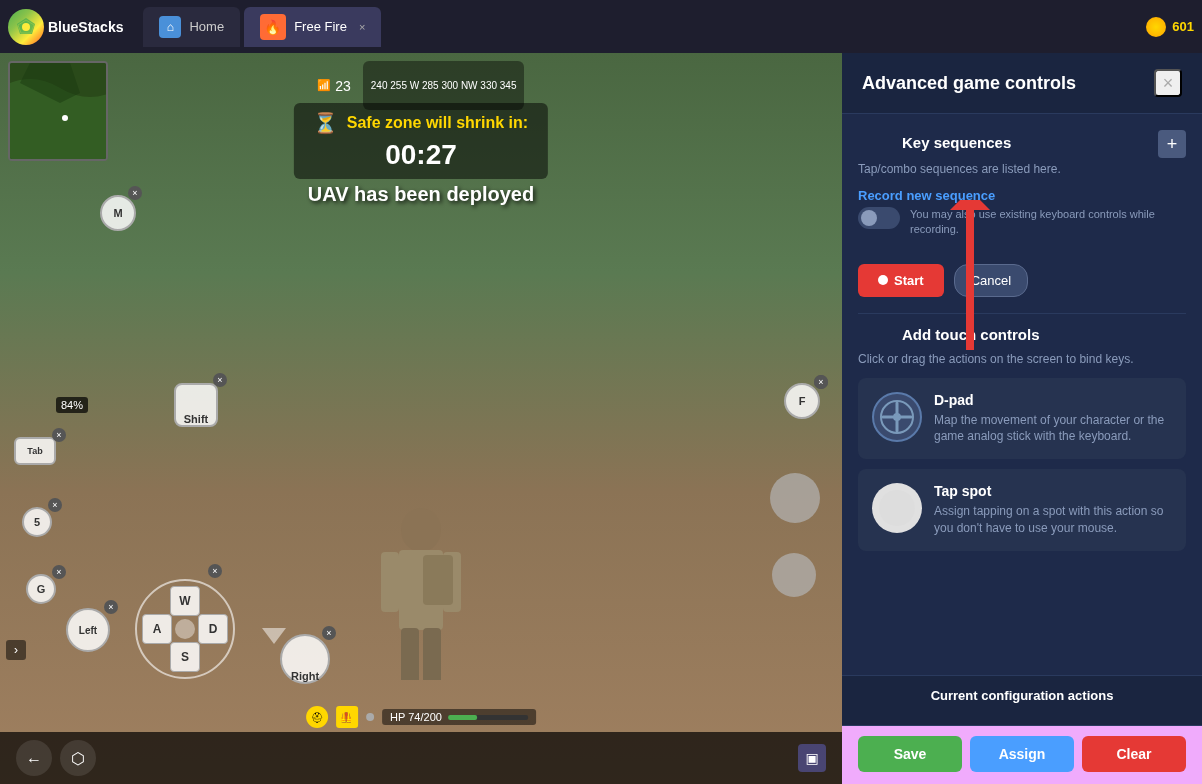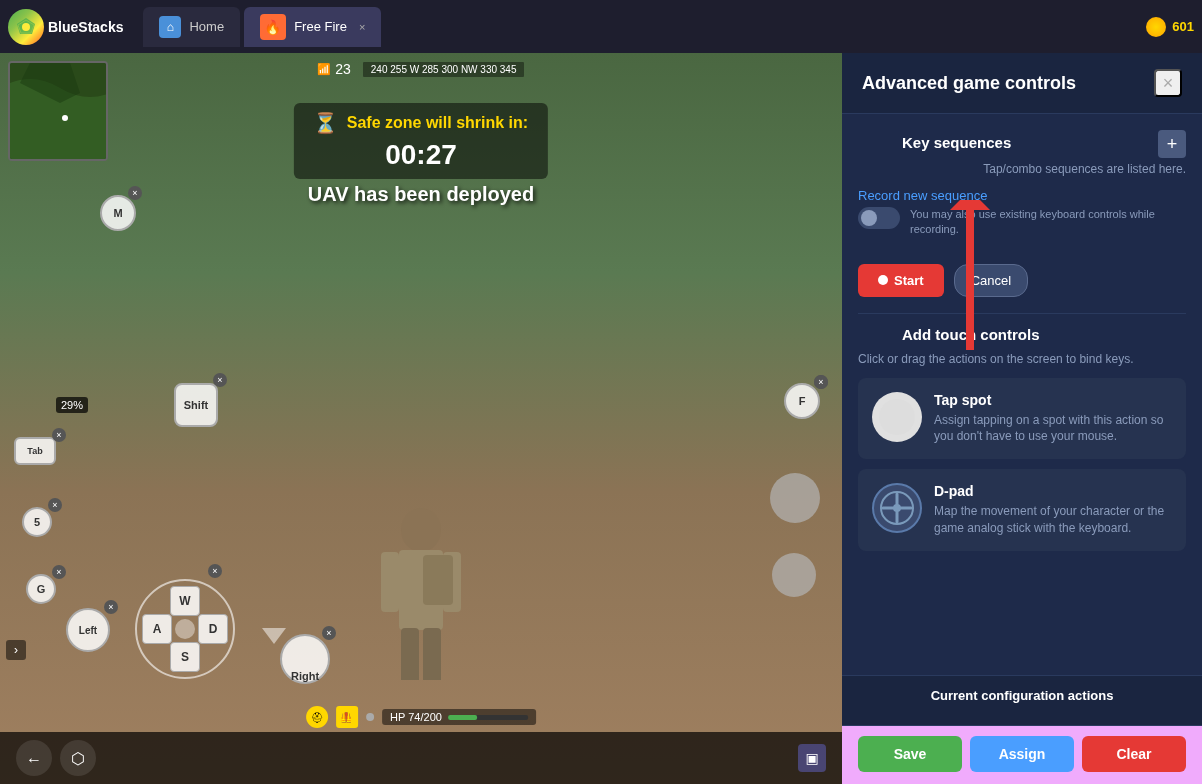--- a/index.html
+++ b/index.html
@@ -183,21 +183,21 @@
       color: #fff;
       font-size: 9px;
       cursor: pointer;
     }
 
     .key-m { width: 36px; height: 36px; top: 142px; left: 100px; }
     .key-tab { width: 42px; height: 28px; border-radius: 6px; top: 384px; left: 14px; font-size: 10px; }
     .key-5 { width: 30px; height: 30px; top: 454px; left: 22px; }
     .key-f { width: 36px; height: 36px; top: 330px; right: 22px; }
     .key-f-close { top: 322px; right: 14px; }
-    .key-shift { width: 44px; height: 44px; top: 330px; left: 174px; border-radius: 8px; font-size: 11px; }
+    .key-shift { width: 44px; height: 44px; top: 330px; left: 174px; border-radius: 8px; font-size: 11px; align-items: flex-end; }
     .key-shift-close { top: 320px; left: 213px; }
 
     
     .dpad-container {
       position: absolute;
       bottom: 100px;
       left: 130px;
     }
     .dpad-close {
       position: absolute;
@@ -363,21 +363,20 @@
       color: #fff;
       font-size: 15px;
       font-weight: 600;
       margin-bottom: 4px;
       margin-left: 44px;
     }
     .section-subtitle {
       color: #8a9bbb;
       font-size: 12px;
       margin-bottom: 12px;
-      text-align: right;
     }
 
     .section-header-row {
       display: flex;
       align-items: center;
       justify-content: space-between;
       margin-bottom: 4px;
     }
 
     .add-btn {
@@ -389,21 +388,21 @@
       font-size: 18px;
       cursor: pointer;
       display: flex; align-items: center; justify-content: center;
     }
 
     .record-link {
       color: #4a9eff;
       font-size: 13px;
       cursor: pointer;
       text-decoration: none;
-      font-weight: 400;
+      font-weight: 700;
       margin-bottom: 4px;
       display: block;
     }
     .record-note {
       color: #8a9bbb;
       font-size: 11px;
       line-height: 1.4;
       margin-bottom: 12px;
     }
 
@@ -639,21 +638,21 @@
         <path d="M0 20 Q25 10 50 25 Q75 40 100 30 L100 100 L0 100Z" fill="#3a6a2a" opacity="0.6"></path>
         <path d="M20 0 L60 0 L70 30 L50 40 L10 20Z" fill="#1a3a10" opacity="0.5"></path>
         <circle cx="55" cy="55" r="3" fill="#fff"></circle>
       </svg>
     </div>
 
     <div class="hud-top">
       <div style="display:flex;align-items:center;gap:4px;">
         <span style="color:#fff;font-size:11px;">📶</span>
         <span style="color:#fff;font-size:14px;">23</span>
-        <span style="background:rgba(0,0,0,0.4);color:#fff;font-size:10px;padding:2px 8px;border-radius:1px;margin-left:8px;">240 255 W 285 300 NW 330 345</span>
+        <span style="background:rgba(0,0,0,0.4);color:#fff;font-size:10px;padding:19px 8px;border-radius:6px;margin-left:8px;">240 255 W 285 300 NW 330 345</span>
       </div>
     </div>
 
     <div class="safe-zone-banner">
       <div style="display:flex;align-items:center;gap:8px;margin-bottom:4px;">
         <span style="font-size:20px;">⏳</span>
         <span>Safe zone will shrink in:</span>
       </div>
       <div class="countdown">00:27</div>
     </div>
@@ -677,21 +676,21 @@
     <div class="key-m">
       <span>M</span>
     </div>
     <div class="key-close" style="top:133px;left:128px;">×</div>
 
     <div class="key-tab">
       <span style="font-size:9px;">Tab</span>
     </div>
     <div class="key-close" style="top:375px;left:52px;">×</div>
 
-    <div class="percent-badge">29%</div>
+    <div class="percent-badge">84%</div>
 
     <div class="key-5" style="position:absolute;top:454px;left:22px;width:30px;height:30px;background:rgba(255,255,255,0.85);border:2px solid #aaa;border-radius:50%;display:flex;align-items:center;justify-content:center;font-weight:bold;font-size:11px;color:#333;">
       <span>5</span>
     </div>
     <div class="key-close" style="top:445px;left:48px;">×</div>
 
     <div style="position:absolute;top:521px;left:26px;width:30px;height:30px;background:rgba(255,255,255,0.85);border:2px solid #aaa;border-radius:50%;display:flex;align-items:center;justify-content:center;font-weight:bold;font-size:11px;color:#333;">
       <span>G</span>
     </div>
     <div class="key-close" style="top:512px;left:52px;">×</div>
@@ -804,46 +803,46 @@
       </div>
 
       <hr class="section-divider">
 
       <div class="section-header-row">
         <span class="section-title">Add touch controls</span>
       </div>
       <p class="section-desc">Click or drag the actions on the screen to bind keys.</p>
 
       <div class="control-card">
-        <div class="card-icon tap-icon">
-          <div style="width:36px;height:36px;background:#ddd;border-radius:50%;"></div>
-        </div>
-        <div class="card-text">
-          <div class="card-title">Tap spot</div>
-          <div class="card-desc">Assign tapping on a spot with this action so you don't have to use your mouse.</div>
-        </div>
-      </div>
-
-      <div class="control-card">
         <div class="card-icon dpad-icon-bg">
           <svg width="36" height="36" viewBox="0 0 36 36">
             <circle cx="18" cy="18" r="16" fill="none" stroke="#7a9abb" stroke-width="2"></circle>
             <circle cx="18" cy="18" r="4" fill="#7a9abb"></circle>
             <line x1="18" y1="4" x2="18" y2="14" stroke="#7a9abb" stroke-width="3" stroke-linecap="round"></line>
             <line x1="18" y1="22" x2="18" y2="32" stroke="#7a9abb" stroke-width="3" stroke-linecap="round"></line>
             <line x1="4" y1="18" x2="14" y2="18" stroke="#7a9abb" stroke-width="3" stroke-linecap="round"></line>
             <line x1="22" y1="18" x2="32" y2="18" stroke="#7a9abb" stroke-width="3" stroke-linecap="round"></line>
           </svg>
         </div>
         <div class="card-text">
           <div class="card-title">D-pad</div>
           <div class="card-desc">Map the movement of your character or the game analog stick with the keyboard.</div>
         </div>
       </div>
 
+      <div class="control-card">
+        <div class="card-icon tap-icon">
+          <div style="width:36px;height:36px;background:#ddd;border-radius:50%;"></div>
+        </div>
+        <div class="card-text">
+          <div class="card-title">Tap spot</div>
+          <div class="card-desc">Assign tapping on a spot with this action so you don't have to use your mouse.</div>
+        </div>
+      </div>
+
       <div style="height: 10px;"></div>
     </div>
 
     <div class="config-section">
       <div class="config-title">Current configuration actions</div>
     </div>
 
     <div class="bottom-buttons">
       <button class="btn-save">Save</button>
       <button class="btn-restore">Assign</button>

